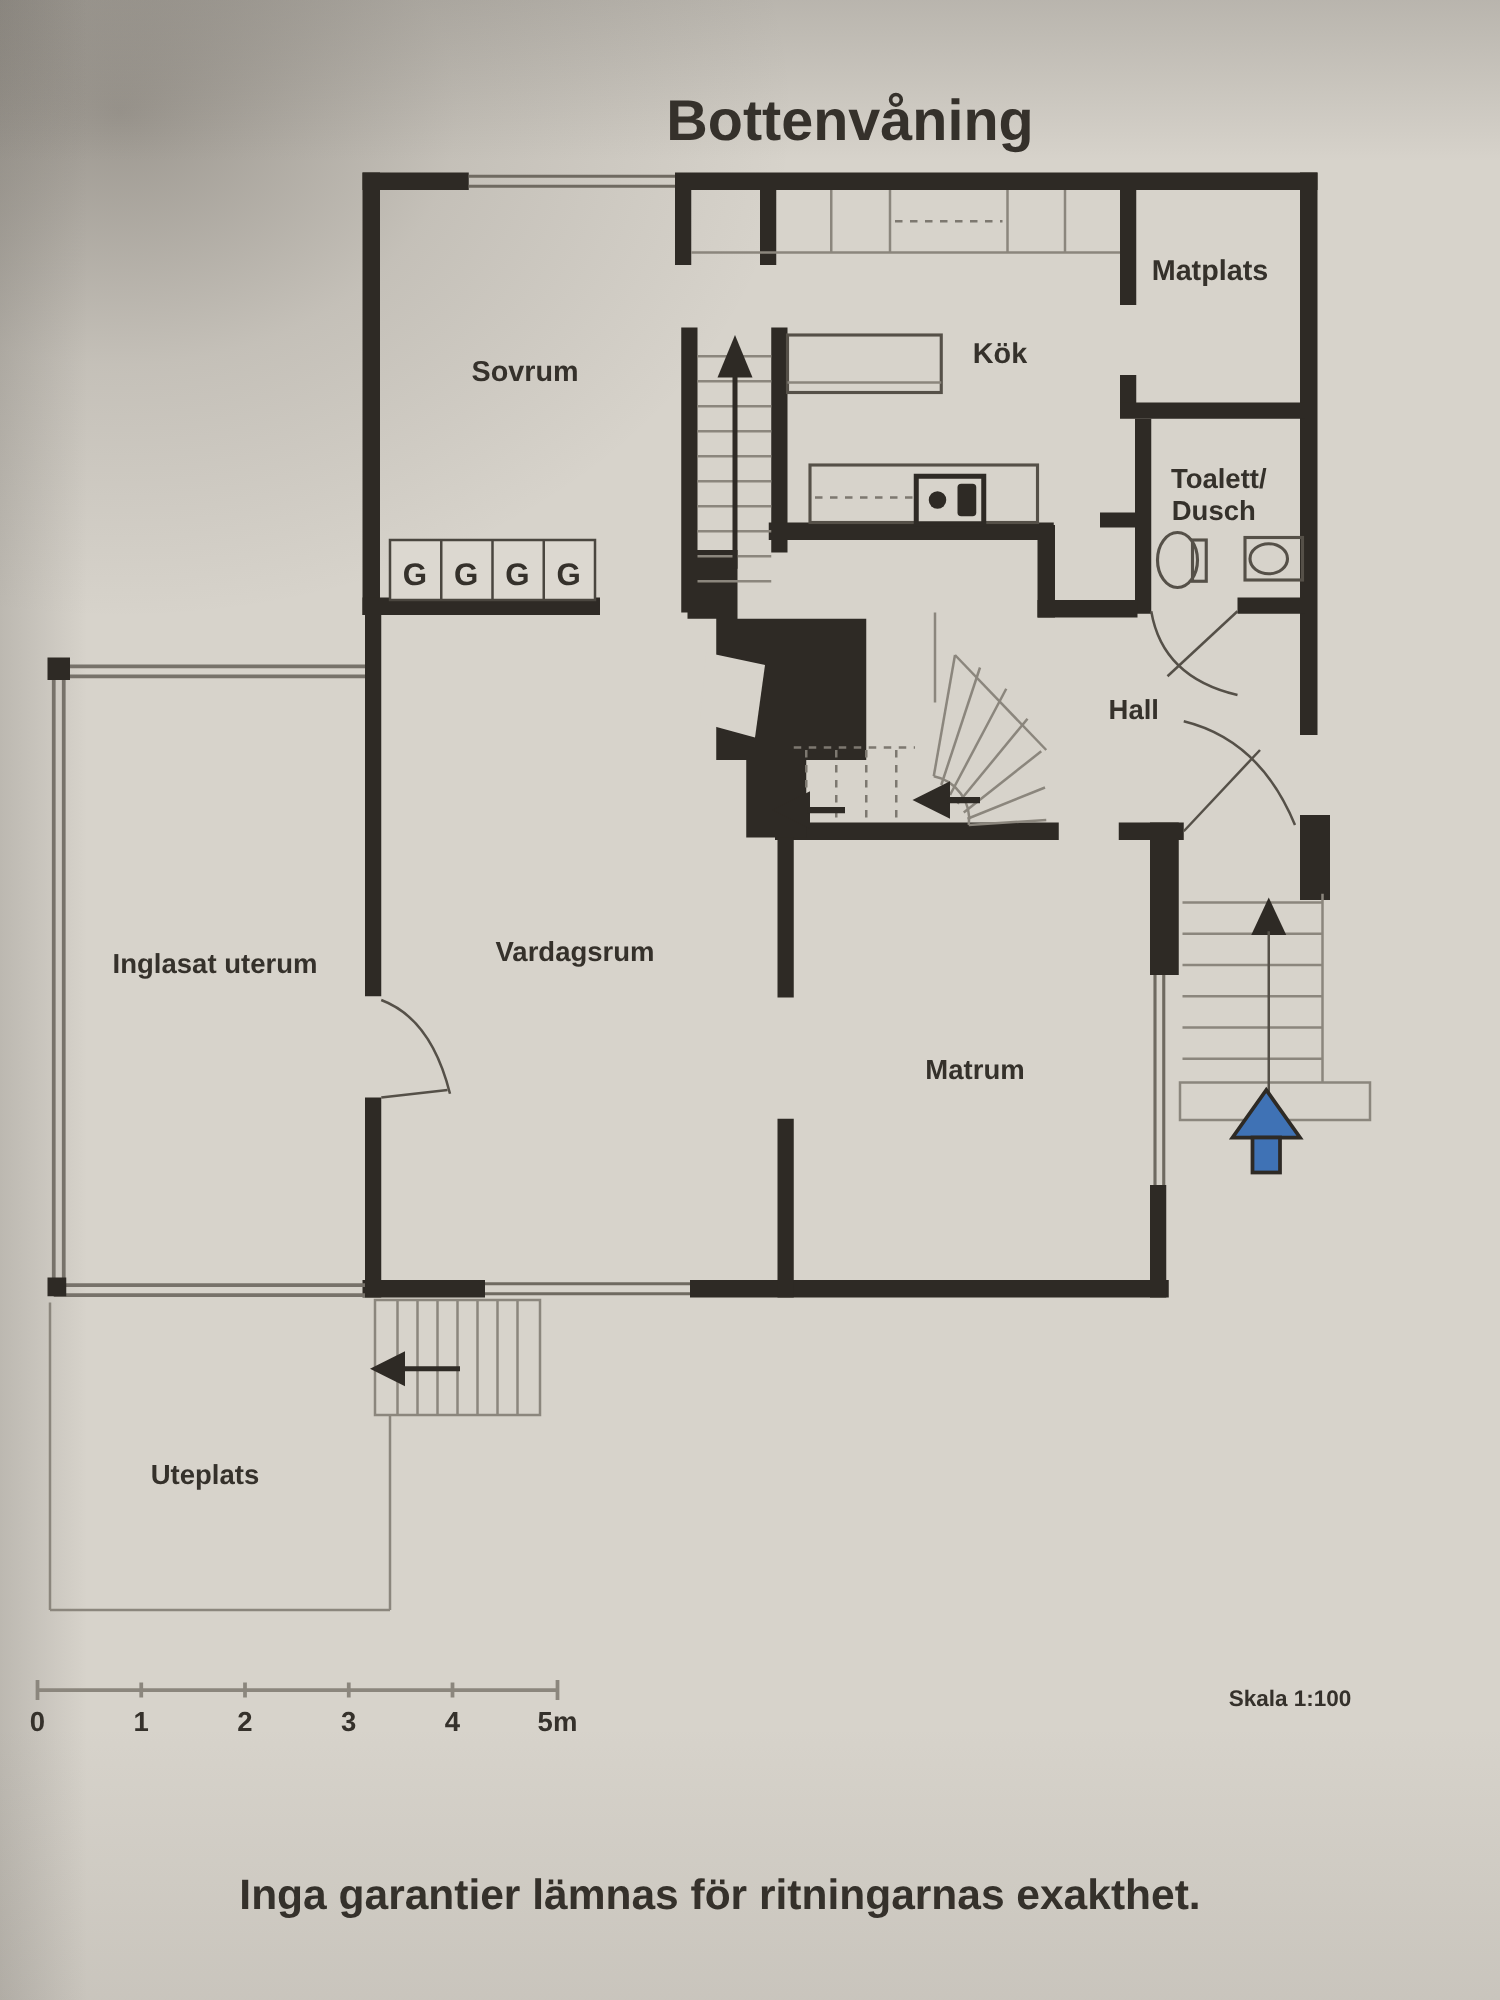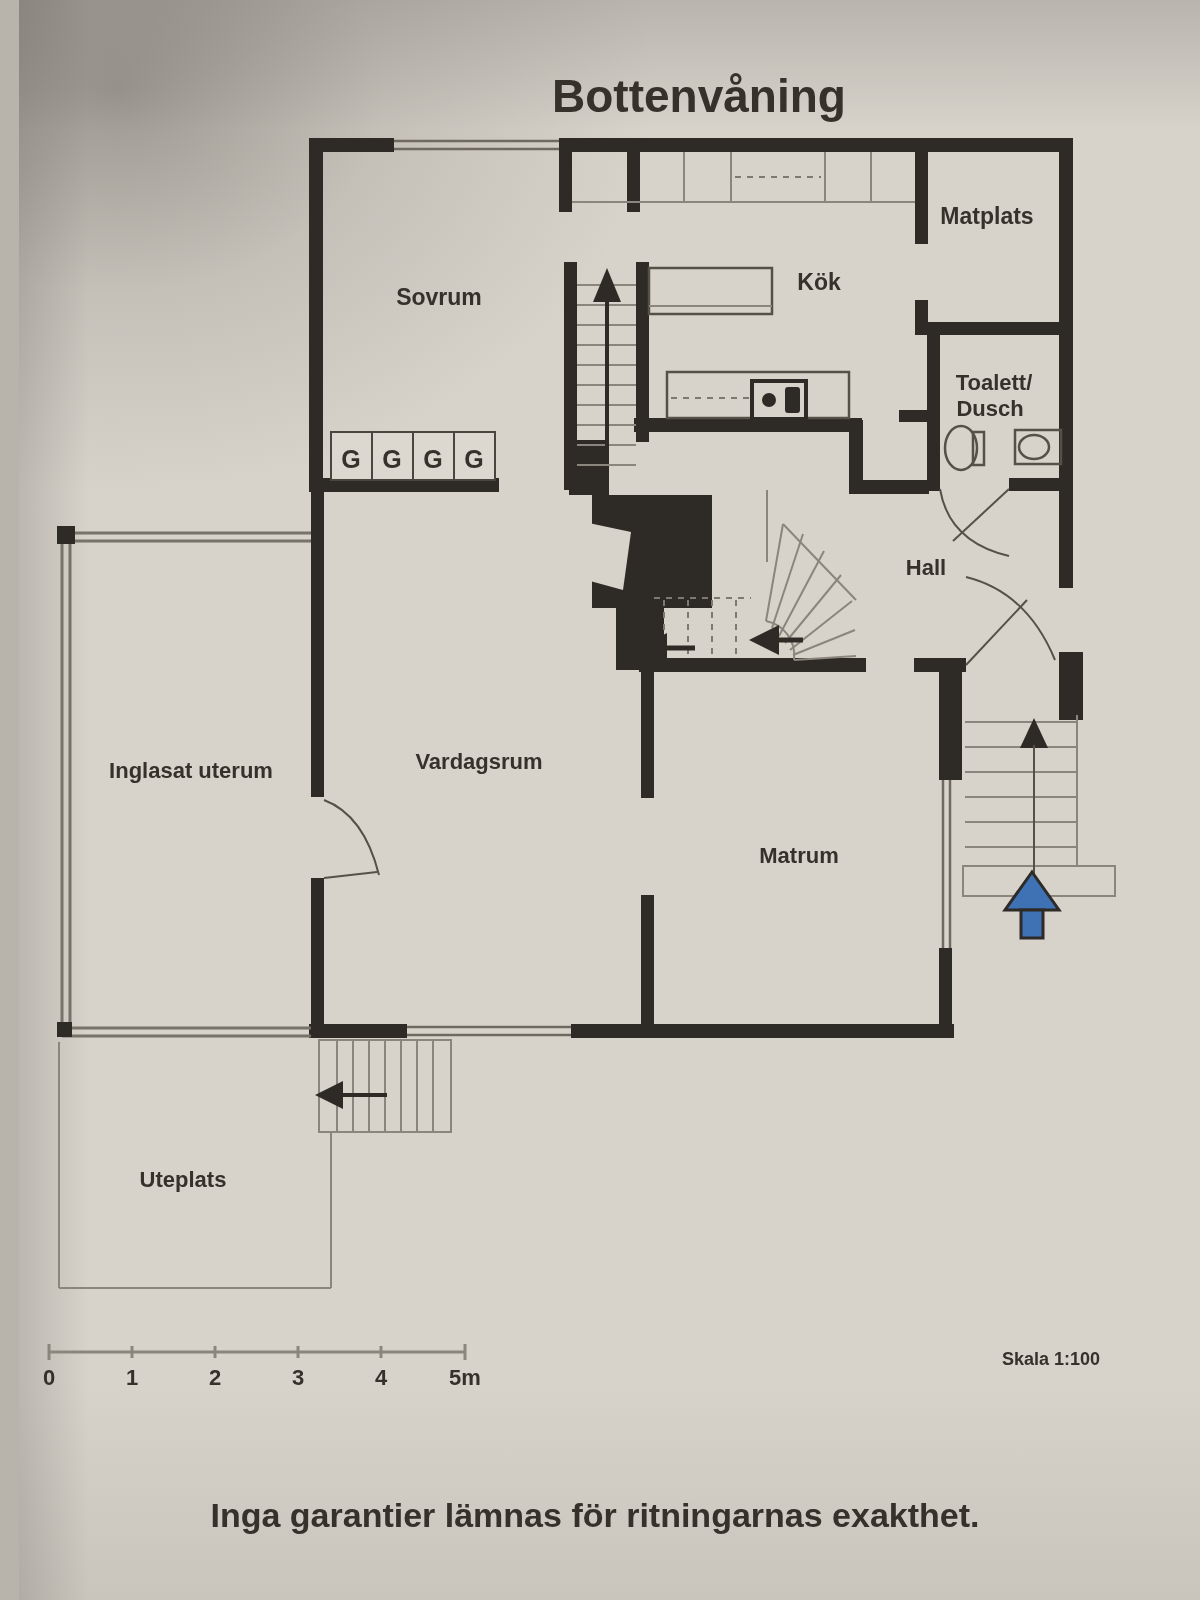--- a/index.html
+++ b/index.html
@@ -1,16 +1,16 @@
 <!DOCTYPE html>
 <html><head>
 <meta charset="utf-8">
 <style>
   html,body{margin:0;padding:0;background:#b8b4ac;}
-  .page{width:1084px;height:1600px;position:relative;font-family:"Liberation Sans",sans-serif;padding-left:19px;}
+  .page{width:1084px;height:1600px;position:relative;font-family:"Liberation Sans",sans-serif;}
   svg{display:block;}
   .wall{fill:#2e2a25;}
   .thin{stroke:#8b867d;stroke-width:2;fill:none;}
   .thin-dk{stroke:#6f6a61;stroke-width:2.5;fill:none;}
   .glass{stroke:#77726a;stroke-width:3;fill:none;}
   .fixture{stroke:#555048;stroke-width:2.5;fill:none;}
   .arc{stroke:#555048;stroke-width:2;fill:none;}
   .dash{stroke:#7d7870;stroke-width:2;fill:none;stroke-dasharray:6 6;}
   .lbl{fill:#35312b;font-weight:700;}
   .arrow-dk{fill:#2e2a25;}

